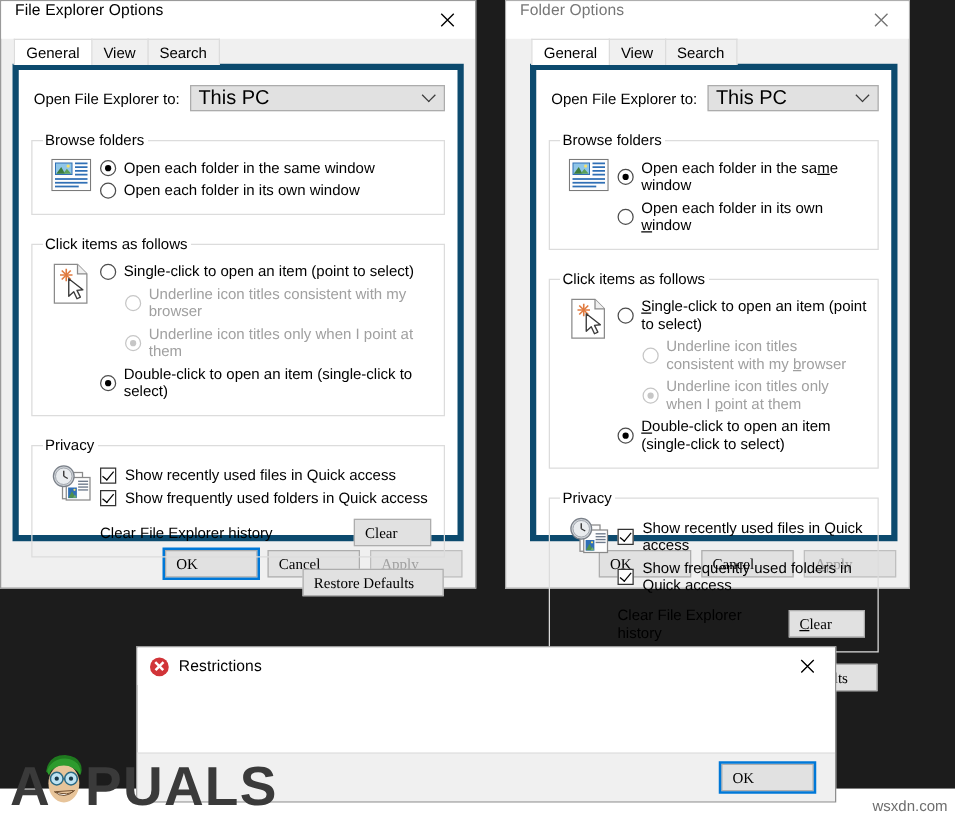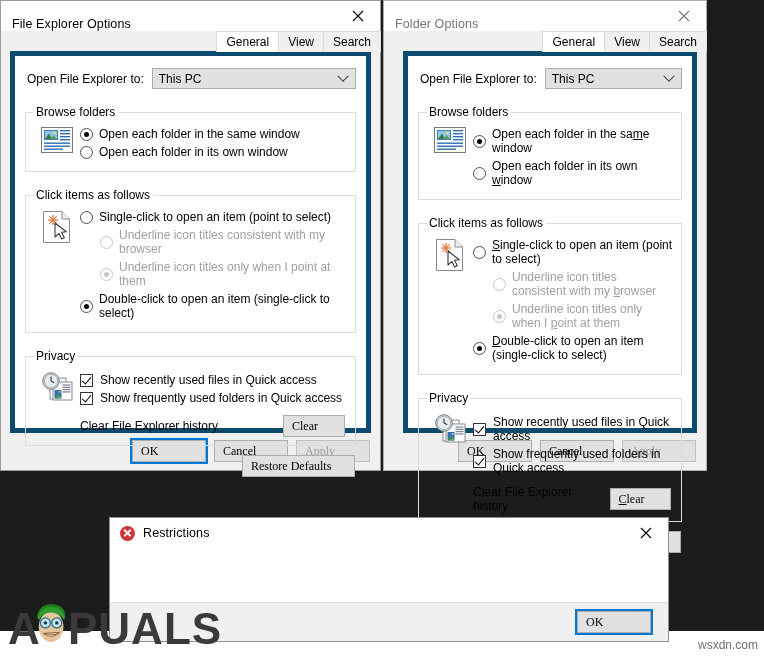--- a/index.html
+++ b/index.html
@@ -30,21 +30,21 @@
     border: 1px solid #9a9a9a;
     font-size: 12px;
     color: #000;
   }
   .dialog.inactive { border-color: #aeaeae; }
 
   .titlebar {
     height: 30px;
     background: #ffffff;
     display: flex;
-    align-items: flex-end;
+    align-items: flex-start;
     position: relative;
   }
   .titlebar .title {
     font-size: 12.5px;
     color: #000;
     padding-left: 11px;
     letter-spacing: .1px;
   }
   .inactive .titlebar .title { color: #767676; }
   .close-btn {
@@ -59,21 +59,20 @@
   .inactive .close-x { stroke: #767676; }
 
   
   .tabstrip {
     display: flex;
     padding-left: 10px;
     height: 21px;
     align-items: flex-end;
     position: relative;
     z-index: 2;
-    justify-content: flex-end;
   }
   .tab {
     height: 21px;
     padding: 0 9px;
     font-size: 12px;
     line-height: 20px;
     background: #f0f0f0;
     border: 1px solid #dcdcdc;
     border-bottom: none;
     margin-right: -1px;
@@ -103,21 +102,21 @@
   }
   .row-open .lbl { font-size: 12px; margin-right: 8px; }
   .combo {
     flex: 1;
     height: 21px;
     background: #e1e1e1;
     border: 1px solid #acacac;
     display: flex;
     align-items: center;
     padding-left: 6px;
-    font-size: 12px;
+    font-size: 16px;
     position: relative;
     cursor: default;
   }
   .combo .arrow {
     position: absolute;
     right: 8px; top: 50%;
     width: 8px; height: 8px;
     transform: translateY(-60%) rotate(45deg);
     border-right: 1.2px solid #3a3a3a;
     border-bottom: 1.2px solid #3a3a3a;
@@ -474,21 +473,21 @@
     </div>
   </div>
 
   <div class="footer">
     <span class="btn focus" style="width:74px;">OK</span>
     <span class="btn" style="width:74px;">Cancel</span>
     <span class="btn disabled" style="width:74px;">Apply</span>
   </div>
 </div>
 
-<div class="dialog inactive" id="dlg-right" style="left:383px; top:0px; width:324px; height:471px;">
+<div class="dialog inactive" id="dlg-right" style="left:404px; top:0px; width:324px; height:471px;">
 
   <div class="titlebar">
     <span class="title">Folder Options</span>
     <div class="close-btn">
       <svg width="12" height="12" viewBox="0 0 12 12">
           <path class="close-x" d="M1 1 L11 11 M11 1 L1 11" fill="none"></path>
         </svg>
     </div>
   </div>
 

